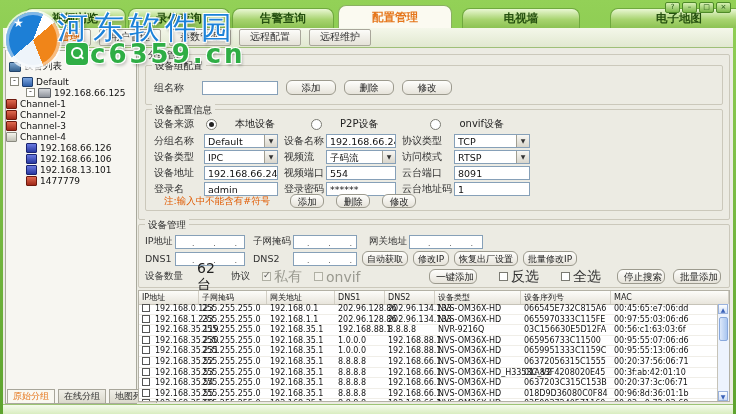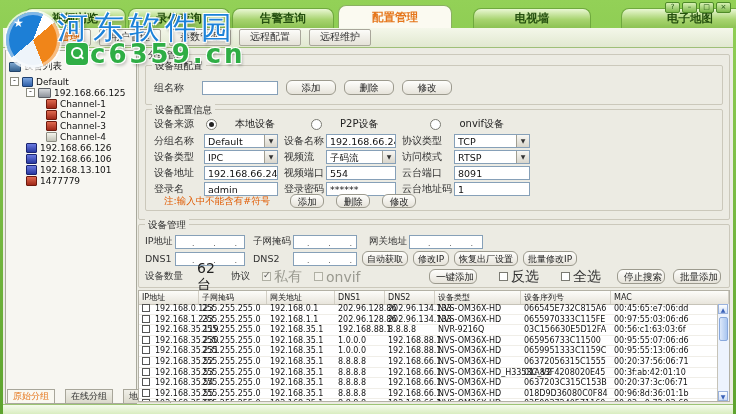--- a/index.html
+++ b/index.html
@@ -13,49 +13,49 @@
 
   
   .tabbar{position:absolute;left:24px;top:5px;height:23px;display:flex;align-items:flex-end;z-index:2}
   .tab{height:19px;line-height:19px;text-align:center;font-size:11.5px;font-weight:bold;color:#25500f;
        background:linear-gradient(#eaf7d4,#a8d470 55%,#8cc253);border:1px solid #6fa93e;border-bottom:none;
        border-radius:8px 8px 0 0;overflow:hidden;white-space:nowrap}
   .tabbar .tab:nth-child(1){width:100px}
   .tabbar .tab:nth-child(2){width:100px;margin-left:2px}
   .tabbar .tab:nth-child(3){width:100px;margin-left:2px}
   .tabbar .tab:nth-child(4){width:112px;margin-left:4px}
-  .tabbar .tab:nth-child(5){width:116px;margin-left:21px}
+  .tabbar .tab:nth-child(5){width:116px;margin-left:10px}
   .tabbar .tab:nth-child(6){width:136px;margin-left:30px}
   .tab.active{background:#fbfaf1;color:#e5761c;height:22px;line-height:22px;border-color:#8ab061}
 
   
   .toolbar{position:absolute;top:28px;left:3px;right:3px;height:19px;background:linear-gradient(#f4f7ea,#e1e8d0);
            border-bottom:1px solid #9fbf78;display:flex;align-items:center;padding-left:26px;gap:8px;z-index:1}
   .tbtn{height:15px;line-height:14px;padding:0 10px;font-size:10px;color:#333;border:1px solid #a8a69a;border-radius:2px;
         background:linear-gradient(#fcfcf9,#e5e2d8);white-space:nowrap}
   .tbtn.active{color:#e5761c;font-weight:bold}
 
   
   .workspace{position:absolute;top:48px;left:3px;right:3px;bottom:9px;background:#ecebe3;}
 
   
   .leftpanel{position:absolute;left:2px;top:2px;width:130px;bottom:1px;background:#f7f6f1;border:1px solid #a9a99c;}
   .tree-title{display:flex;align-items:center;gap:3px;padding:9px 0 3px 3px;font-size:9.5px;color:#111}
   .titem{display:flex;align-items:center;gap:3px;height:11px;font-size:9px;color:#111;white-space:nowrap;cursor:default}
-  .titem.d1{padding-left:4px}.titem.d2{padding-left:20px}.titem.d3{padding-left:40px}
+  .titem.d1{padding-left:4px}.titem.d2{padding-left:20px}.titem.d3{}
   .exp{width:7px;height:7px;border:1px solid #8a8a7e;background:#fff;font-size:8px;line-height:5px;text-align:center;color:#333;flex:none}
   .exp:empty{display:none}
   .ticon{width:9px;height:8px;flex:none;border-radius:1px}
   .device-list-icon{background:linear-gradient(#7ea7d0,#35618e);border:1px solid #24456a;width:10px}
   .group-icon{background:linear-gradient(#7ea7e0,#2e5fa8);border:1px solid #1d3f70}
   .dvr-icon{background:linear-gradient(#d4d7db,#8d929a);border:1px solid #5c6066;width:11px}
   .camera-red-icon{background:linear-gradient(#e06a50,#a02818);border:1px solid #6e1a0e}
   .camera-gray-icon{background:linear-gradient(#f4f4ec,#c2c2b6);border:1px solid #8a8a80}
   .camera-blue-icon{background:linear-gradient(#6a7ae0,#2838a0);border:1px solid #1a2470}
-  .left-tabs{position:absolute;left:1px;bottom:0;display:flex;gap:10px}
+  .left-tabs{position:absolute;left:1px;bottom:0;display:flex;gap:3px}
   .ltab{height:13px;line-height:13px;padding:0 5px;font-size:9px;background:linear-gradient(#f0efe8,#dbd9cc);
         border:1px solid #a8a69a;border-bottom:none;color:#333;white-space:nowrap}
   .ltab.active{color:#e5761c;background:#f9f8f1}
 
   
   .main{position:absolute;left:133px;top:0;right:1px;bottom:0;}
   .fs{position:absolute;border:1px solid #cbc8bb;border-radius:2px}
   .fs-cap{position:absolute;top:-6px;left:6px;background:#ecebe3;padding:0 3px;font-size:9.5px;line-height:11px;color:#222;white-space:nowrap}
   #fs-outer{top:6px;left:2px;right:2px;height:164px}
   #fs-group{top:10px;left:6px;right:6px;height:38px}

